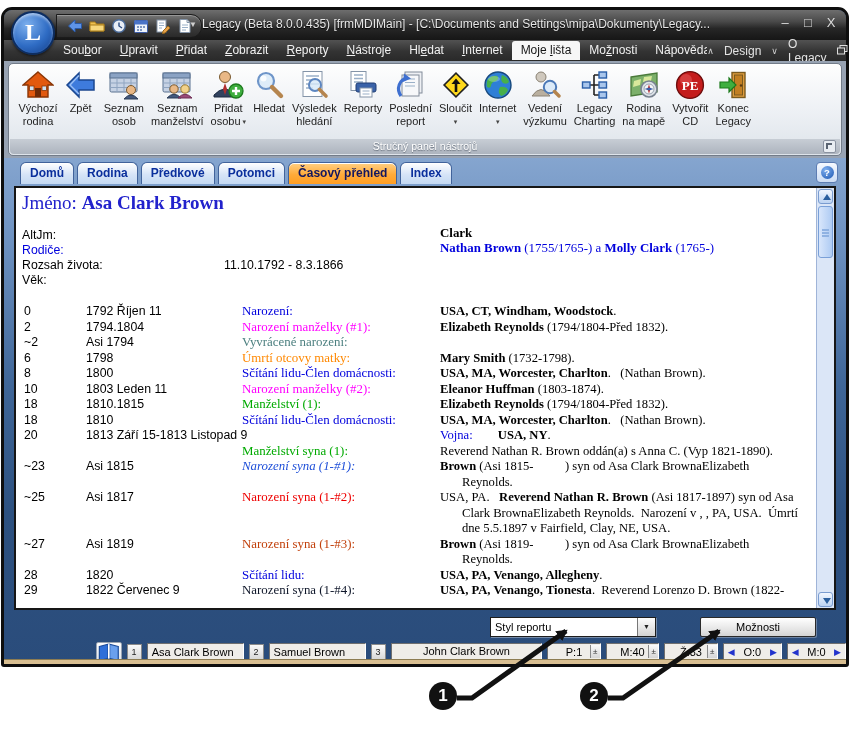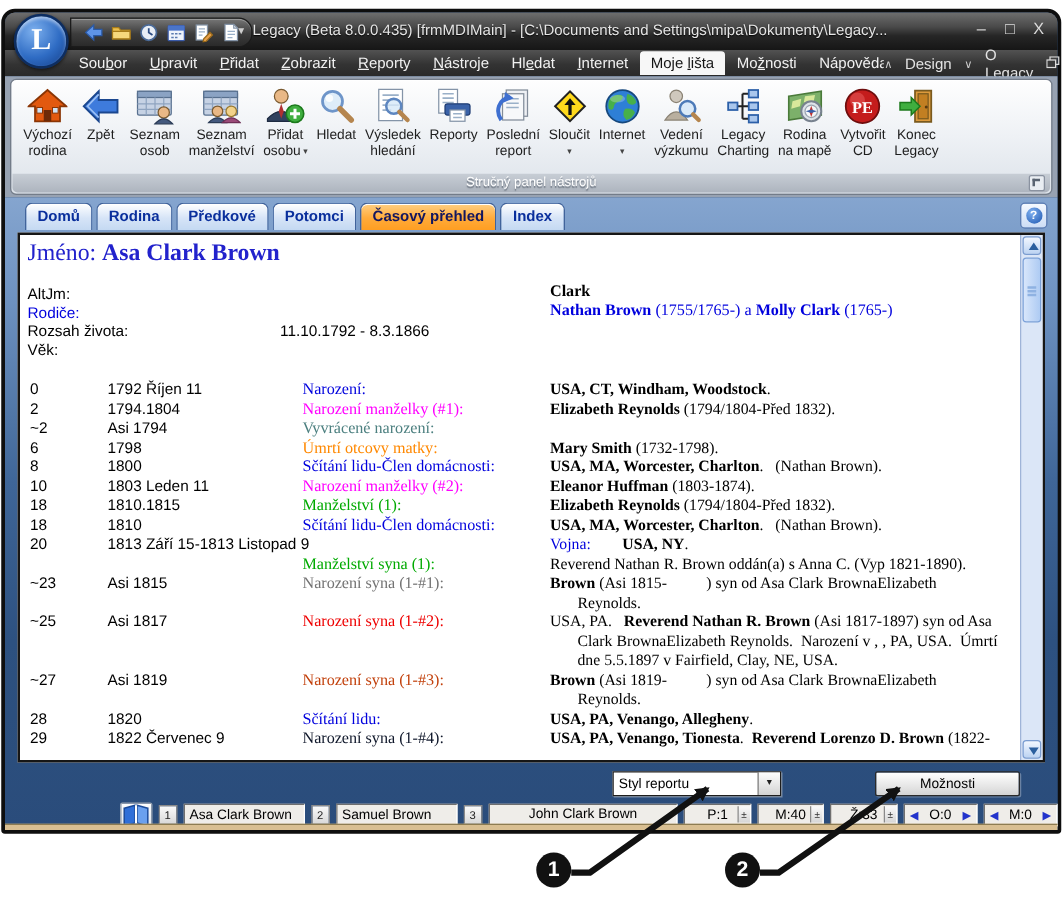--- a/index.html
+++ b/index.html
@@ -93,21 +93,21 @@
           background:linear-gradient(#f2f7ff,#bcd3f2);border:1px solid #7a9cd0;box-sizing:border-box;}
   .vs-up{top:1px;} .vs-down{bottom:1px;}
   .vs-tri{position:absolute;left:3.5px;width:0;height:0;border-left:4px solid transparent;border-right:4px solid transparent;}
   .vs-up .vs-tri{top:4px;border-bottom:6px solid #2b5f9e;}
   .vs-down .vs-tri{top:5px;border-top:6px solid #2b5f9e;}
   .vs-thumb{position:absolute;left:1px;top:18px;width:15px;height:52px;border-radius:3px;
             background:linear-gradient(90deg,#d8e6fb,#aecbf3);border:1px solid #7aa0d8;box-sizing:border-box;}
   .vs-grip{position:absolute;left:3px;right:3px;top:22px;height:1.5px;background:#8fb2e2;box-shadow:0 3px 0 #8fb2e2,0 6px 0 #8fb2e2;}
 
   
-  .combo{position:absolute;left:486px;top:459px;width:135px;height:20px;background:#fff;
+  .combo{position:absolute;left:486px;top:459px;width:166px;height:20px;background:#fff;
          border:1px solid #1d1d1d;box-sizing:border-box;font-size:11px;line-height:18px;padding-left:4px;
          font-family:"Liberation Sans",sans-serif;box-shadow:1px 1px 0 rgba(255,255,255,.35);}
   .combo-arrow{position:absolute;right:0;top:0;bottom:0;width:17px;background:linear-gradient(#fdfdfd,#d3d3d3);
                border-left:1px solid #777;display:flex;align-items:center;justify-content:center;font-size:7px;color:#222;}
   .opts-btn{position:absolute;left:696px;top:459px;width:116px;height:20px;background:linear-gradient(#ffffff,#e2e2e2 70%,#d4d4d4);
             border:1px solid #2a2a2a;border-radius:2px;box-sizing:border-box;text-align:center;font-size:11px;
             line-height:18px;box-shadow:1px 1px 0 rgba(255,255,255,.3);}
   .statusbar{position:absolute;left:0;right:0;top:484px;height:20px;display:flex;align-items:center;gap:5px;padding-left:92px;}
   .sb-book{width:25px;height:18px;background:linear-gradient(#fdfdfd,#dfe4ea);border:1px solid #9aa4b2;border-radius:2px;
            display:flex;align-items:center;justify-content:center;}
@@ -500,21 +500,21 @@
           </div>
           <div class="t-row">
             <span class="t-age"></span>
             <span class="t-date"></span>
             <span class="t-event" style="color: rgb(0, 170, 0);">Manželství syna (1):</span>
             <span class="t-details"><span>Reverend Nathan R. Brown oddán(a) s </span><span style="font-weight: 400;">Anna C.</span><span> (Vyp 1821-1890).</span></span>
           </div>
           <div class="t-row">
             <span class="t-age">~23</span>
             <span class="t-date">Asi 1815</span>
-            <span class="t-event" style="color: #737373;">Narození syna (1-#1):</span>
+            <span class="t-event" style="color: #1d4ed8; font-style: italic;">Narození syna (1-#1):</span>
             <span class="t-details"><span style="font-weight: 700;">Brown</span><span> (Asi 1815-          ) syn od Asa Clark BrownaElizabeth
 Reynolds.</span></span>
           </div>
           <div class="t-row">
             <span class="t-age">~25</span>
             <span class="t-date">Asi 1817</span>
             <span class="t-event" style="color: rgb(238, 0, 0);">Narození syna (1-#2):</span>
             <span class="t-details"><span style="font-weight: 400;">USA, PA</span><span>.   </span><span style="font-weight: 700;">Reverend Nathan R. Brown</span><span> (Asi 1817-1897) syn od Asa
 Clark BrownaElizabeth Reynolds.  Narození v , , PA, USA.  Úmrtí
 dne 5.5.1897 v Fairfield, Clay, NE, USA.</span></span>
@@ -529,21 +529,21 @@
           <div class="t-row">
             <span class="t-age">28</span>
             <span class="t-date">1820</span>
             <span class="t-event" style="color: rgb(0, 0, 221);">Sčítání lidu:</span>
             <span class="t-details"><span style="font-weight: 700;">USA, PA, Venango, Allegheny</span><span>.</span></span>
           </div>
           <div class="t-row">
             <span class="t-age">29</span>
             <span class="t-date">1822 Červenec 9</span>
             <span class="t-event" style="color: #0f172a;">Narození syna (1-#4):</span>
-            <span class="t-details"><span style="font-weight: 700;">USA, PA, Venango, Tionesta</span><span>.  </span><span style="font-weight: 700; margin-top: 29px;">Reverend Lorenzo D. Brown</span><span> (1822-</span></span>
+            <span class="t-details"><span style="font-weight: 700;">USA, PA, Venango, Tionesta</span><span>.  </span><span style="font-weight: 400; margin-top: 29px;">Reverend Lorenzo D. Brown</span><span> (1822-</span></span>
           </div>
         </div>
 
       <div class="vscroll">
         <div class="vs-btn vs-up">
             <div class="vs-tri"></div>
           </div>
         <div class="vs-thumb">
             <div class="vs-grip"></div>
           </div>

